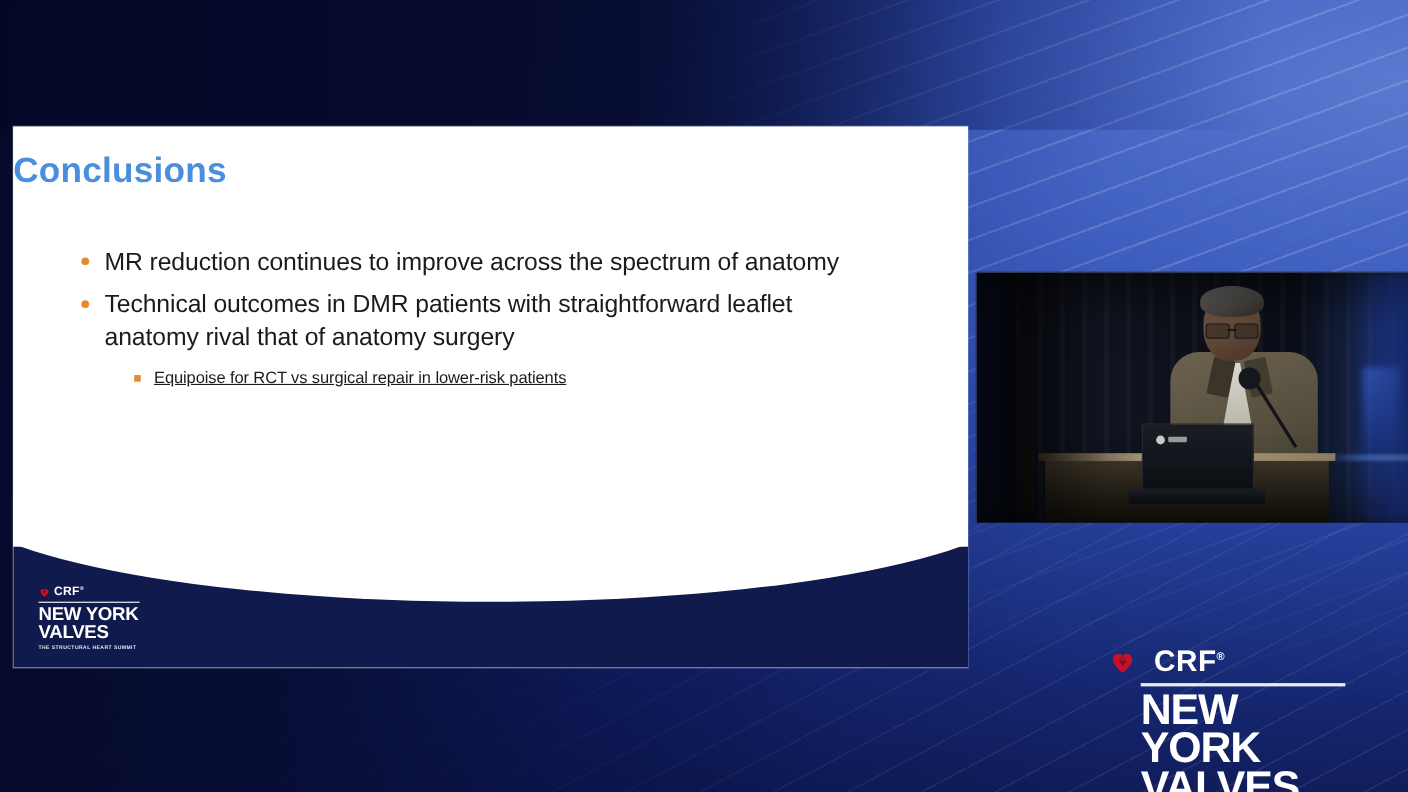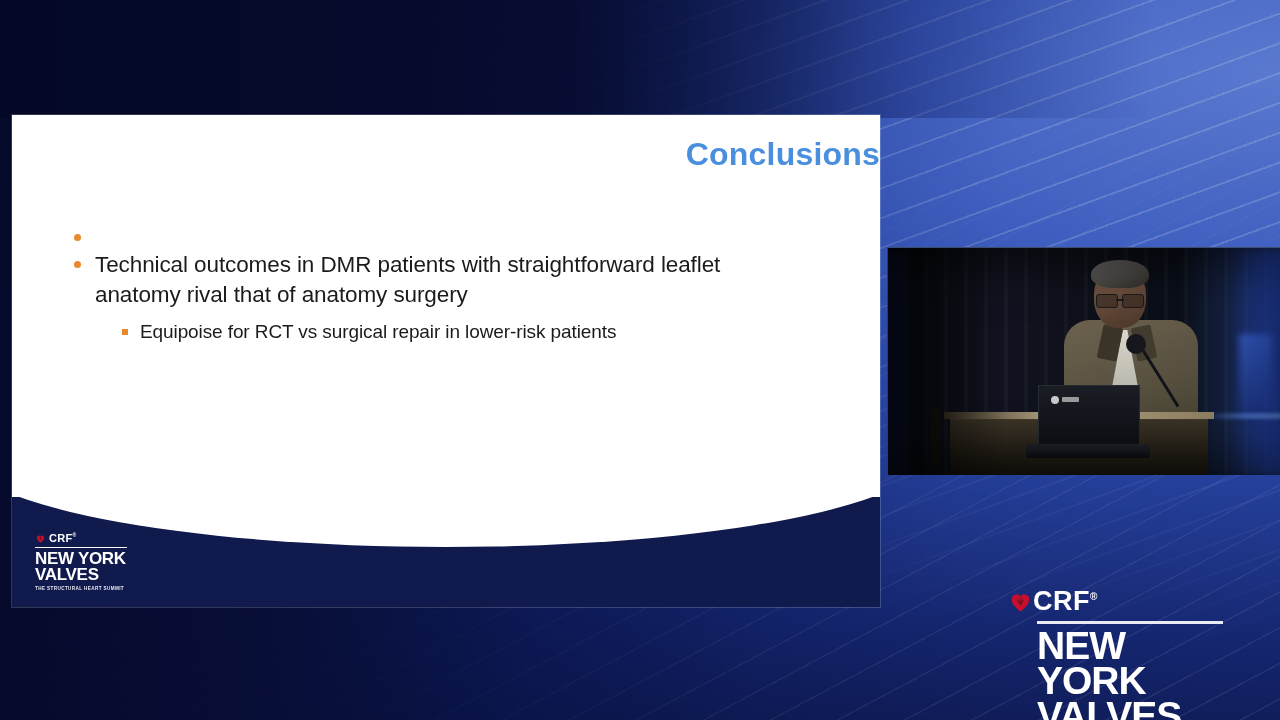--- a/index.html
+++ b/index.html
@@ -93,21 +93,21 @@
     width: 112%;
     height: 96px;
     background: #ffffff;
     border-radius: 0 0 50% 50% / 0 0 100% 100%;
   }
   .slide-title {
     position: absolute;
     left: 0;
     top: 21px;
     width: 100%;
-    text-align: right;
+    text-align: left;
     font-size: 32px;
     font-weight: bold;
     color: #4a8fdd;
     letter-spacing: .2px;
   }
   .bullets {
     position: absolute;
     left: 62px;
     top: 108px;
     width: 770px;
@@ -137,22 +137,23 @@
     margin-top: 2px;
   }
   .bullet-row.sub .dot {
     width: 6px;
     height: 6px;
     border-radius: 0;
     background: #e8892c;
     margin: 10px 12px 0 0;
   }
   .bullet-row.sub .txt {
-    font-size: 19px;
+    font-size: 15px;
     line-height: 26px;
+    text-decoration: underline;
   }
 
   
   .slide-logo {
     position: absolute;
     left: 23px;
     bottom: 16px;
     width: 120px;
     color: #fff;
   }
@@ -351,21 +352,21 @@
   }
 
   
   #corner-logo {
     position: absolute;
     left: 1008px;
     top: 588px;
     width: 216px;
     color: #fff;
   }
-  #corner-logo .logo-crf-row { gap: 0; }
+  #corner-logo .logo-crf-row { gap: 16px; }
   #corner-logo .heart { width: 25px; height: 25px; }
   #corner-logo .crf-text { font-size: 27px; letter-spacing: .5px; }
   #corner-logo .crf-text sup { font-size: 10px; }
   #corner-logo .logo-rule {
     width: 186px; height: 3px; margin: 6px 0 4px 29px; background: #e9ecf7;
   }
   #corner-logo .logo-nyv {
     font-size: 39px; line-height: 35px; letter-spacing: -1px; margin-left: 29px;
   }
 </style>
@@ -383,20 +384,21 @@
   <div id="slide">
     <div class="slide-white"></div>
 
     <div class="slide-title">Conclusions</div>
 
     <div class="bullets">
 
 
       <div class="bullet-row">
         <span class="dot"></span>
+        <span class="txt">MR reduction continues to improve across the spectrum of anatomy</span>
       </div>
 
       <div class="bullet-row">
         <span class="dot"></span>
         <span class="txt">Technical outcomes in DMR patients with straightforward leaflet anatomy rival that of anatomy surgery</span>
       </div>
 
       <div class="bullet-row sub">
         <span class="dot"></span>
         <span class="txt">Equipoise for RCT vs surgical repair in lower-risk patients</span>

